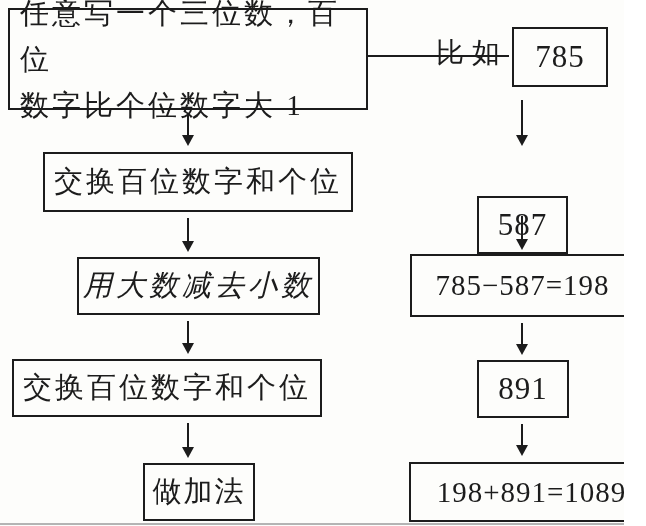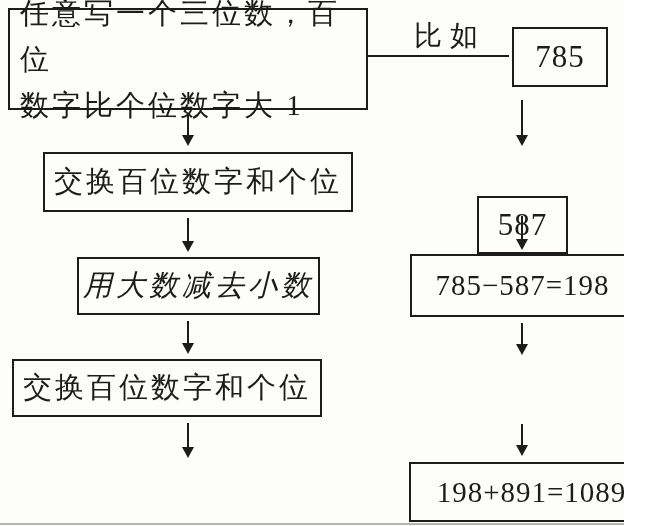--- a/index.html
+++ b/index.html
@@ -50,23 +50,23 @@
   .num { font-size: 31px; letter-spacing: 1px; }
   .ex-1 { left: 512px; top: 27px;  width: 96px;  height: 60px; }
   .ex-2 { left: 477px; top: 152px; width: 91px;  height: 58px; margin-top: 44px; }
   .ex-3 { left: 410px; top: 254px; width: 225px; height: 63px; font-size: 29px; }
   .ex-4 { left: 477px; top: 360px; width: 92px;  height: 58px; }
   .ex-5 { left: 409px; top: 462px; width: 245px; height: 60px; font-size: 29px; }
 
   
   .example-label {
     position: absolute;
-    left: 392px; top: 17px;
+    left: 392px; top: 34px;
     width: 116px;
-    text-align: center;
+    text-align: right;
     font-size: 28px;
     letter-spacing: 8px;
   }
   .hline {
     position: absolute;
     left: 368px; top: 55px;
     width: 141px; height: 2px;
     background: #1c1c1c;
   }
 
@@ -113,30 +113,32 @@
     <span>任意写一个三位数，百位</span>
     <span>数字比个位数字大 1</span>
   </div>
 
   <div class="box step step-2">交换百位数字和个位</div>
 
   <div class="box step step-3">用大数减去小数</div>
 
   <div class="box step step-4">交换百位数字和个位</div>
 
+  <div class="box step step-5">做加法</div>
 
   <div class="example-label">比如</div>
   <div class="hline"></div>
 
   <div class="box num ex-1">785</div>
 
   <div class="box num ex-2">587</div>
 
   <div class="box num ex-3">785−587=198</div>
 
+  <div class="box num ex-4">891</div>
 
   <div class="box num ex-5">198+891=1089</div>
 
   <div class="arrow a1l"></div>
   <div class="arrow a1r"></div>
   <div class="arrow a2l"></div>
   <div class="arrow a2r"></div>
   <div class="arrow a3l"></div>
   <div class="arrow a3r"></div>
   <div class="arrow a4l"></div>

